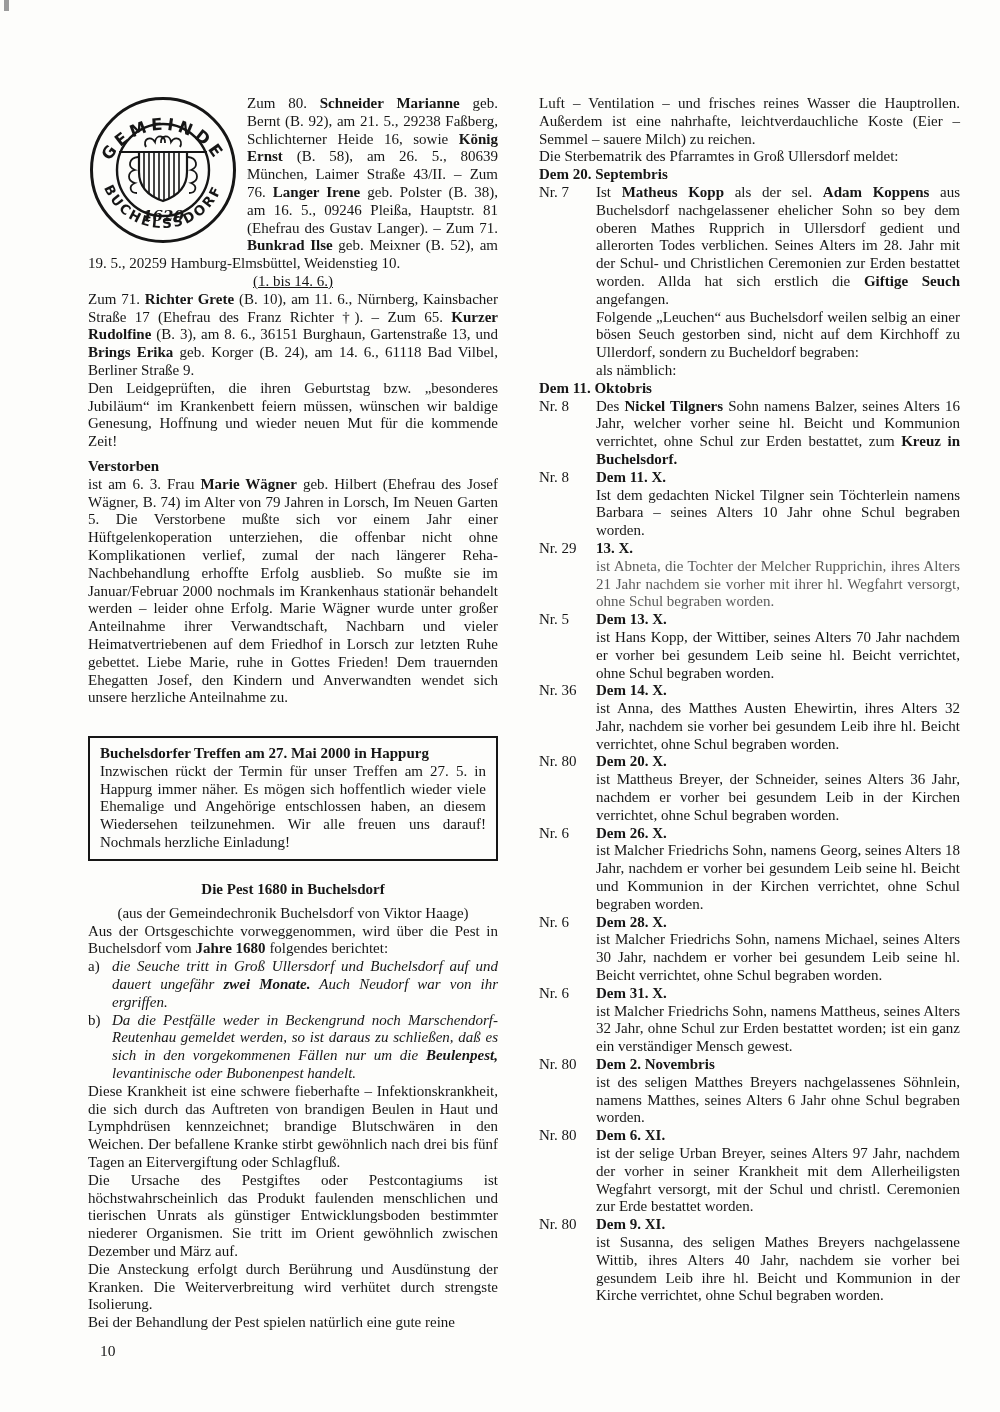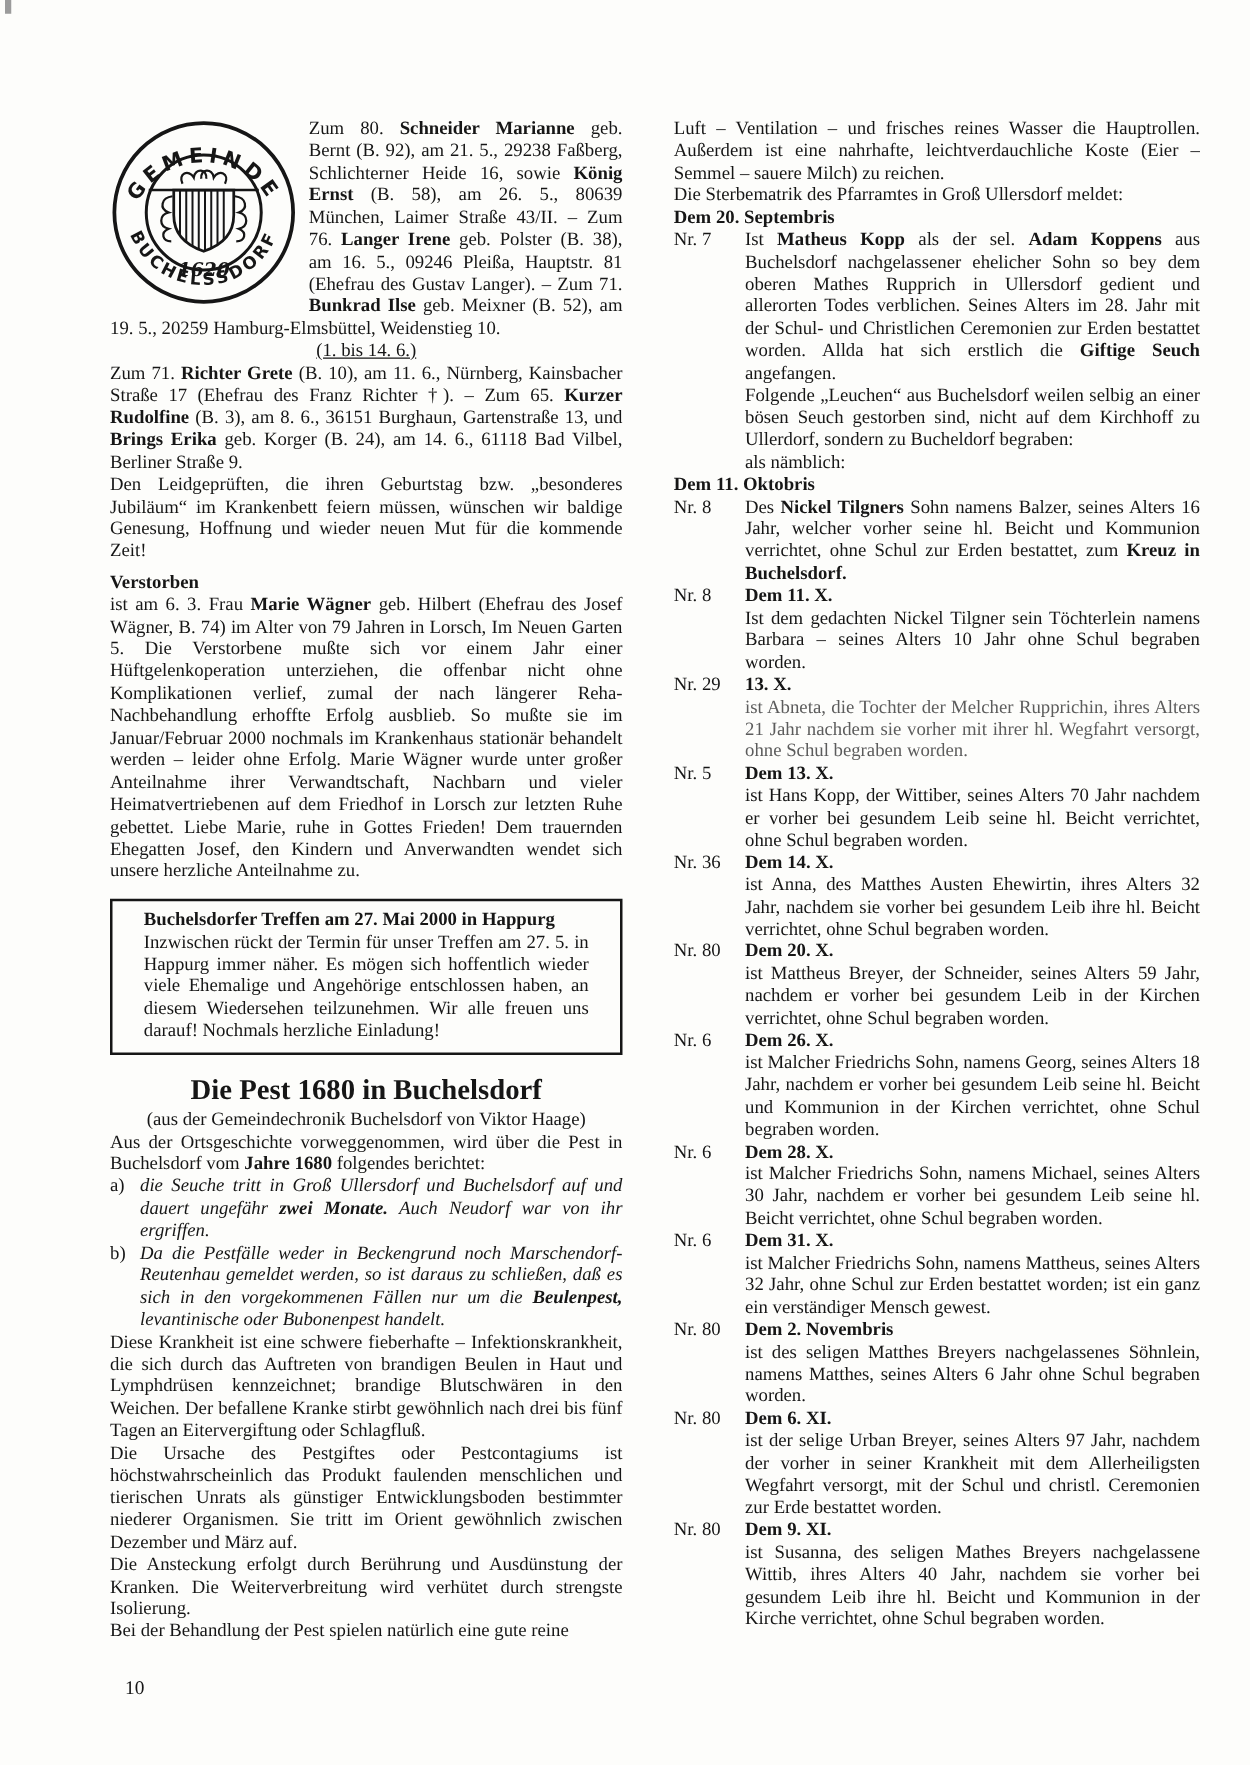--- a/index.html
+++ b/index.html
@@ -15,23 +15,23 @@
   .corner-mark{position:absolute;left:4px;top:0;width:5px;height:11px;background:#9b9b9b;}
   .col{position:absolute;top:95px;font-size:15px;line-height:17.8px;}
   .col.left{left:88px;width:410px;}
   .col.right{left:539px;width:421px;}
   .para{text-align:justify;}
   .para.nj{text-align:left;}
   .b, b{font-weight:bold;}
   .faded{color:#5c5c5c;}
   .section-heading{font-weight:bold;margin-top:7px;}
   .line{text-align:center;text-decoration:underline;}
-  .notice-box{border:2px solid #161616;padding:7px 25px;margin-top:12px;}
+  .notice-box{border:2px solid #161616;padding:7px 10px;margin-top:29px;}
   .notice-head{font-weight:bold;}
-  .article-title{font-size:23px;line-height:26px;font-weight:bold;text-align:center;margin-top:15px;margin-bottom:3px;}
+  .article-title{font-size:15px;line-height:26px;font-weight:bold;text-align:center;margin-top:15px;margin-bottom:3px;}
   .article-subtitle{text-align:center;}
   .li{display:flex;}
   .li .marker{flex:0 0 24px;}
   .li .libody{flex:1;text-align:justify;font-style:italic;}
   .date-heading{font-weight:bold;}
   .entry{display:flex;}
   .entry .nr{flex:0 0 57px;}
   .entry .ebody{flex:1;}
   .ehead{font-weight:bold;}
   .seal{float:left;width:150px;height:150px;margin:0 9px 7px 0;}
@@ -156,21 +156,21 @@
           <div class="nr nj"><span>Nr. 36</span></div>
           <div class="ebody">
             <div class="ehead nj"><span>Dem 14. X.</span></div>
             <div class="para"><span>ist Anna, des Matthes Austen Ehewirtin, ihres Alters 32 Jahr, nachdem sie vorher bei gesundem Leib ihre hl. Beicht verrichtet, ohne Schul begraben worden.</span></div>
           </div>
         </div>
         <div class="entry">
           <div class="nr nj"><span>Nr. 80</span></div>
           <div class="ebody">
             <div class="ehead nj"><span>Dem 20. X.</span></div>
-            <div class="para"><span>ist Mattheus Breyer, der Schneider, seines Alters 59 Jahr, nachdem er vorher bei gesundem Leib in der Kirchen verrichtet, ohne Schul begraben worden.</span></div>
+            <div class="para"><span>ist Mattheus Breyer, der Schneider, seines Alters 36 Jahr, nachdem er vorher bei gesundem Leib in der Kirchen verrichtet, ohne Schul begraben worden.</span></div>
           </div>
         </div>
         <div class="entry">
           <div class="nr nj"><span>Nr. 6</span></div>
           <div class="ebody">
             <div class="ehead nj"><span>Dem 26. X.</span></div>
             <div class="para"><span>ist Malcher Friedrichs Sohn, namens Georg, seines Alters 18 Jahr, nachdem er vorher bei gesundem Leib seine hl. Beicht und Kommunion in der Kirchen verrichtet, ohne Schul begraben worden.</span></div>
           </div>
         </div>
         <div class="entry">

